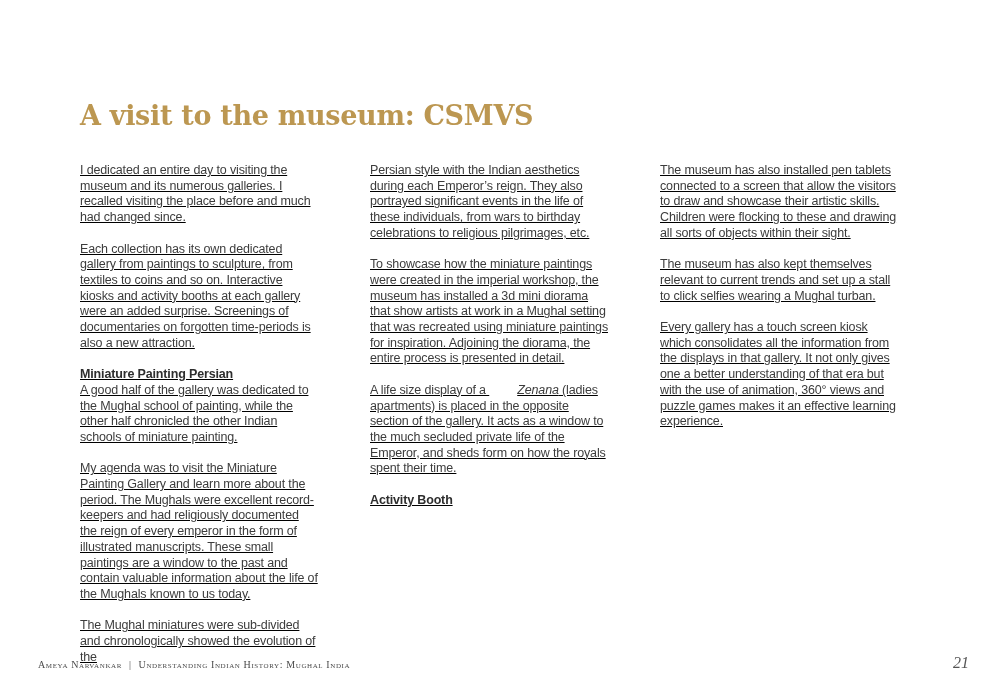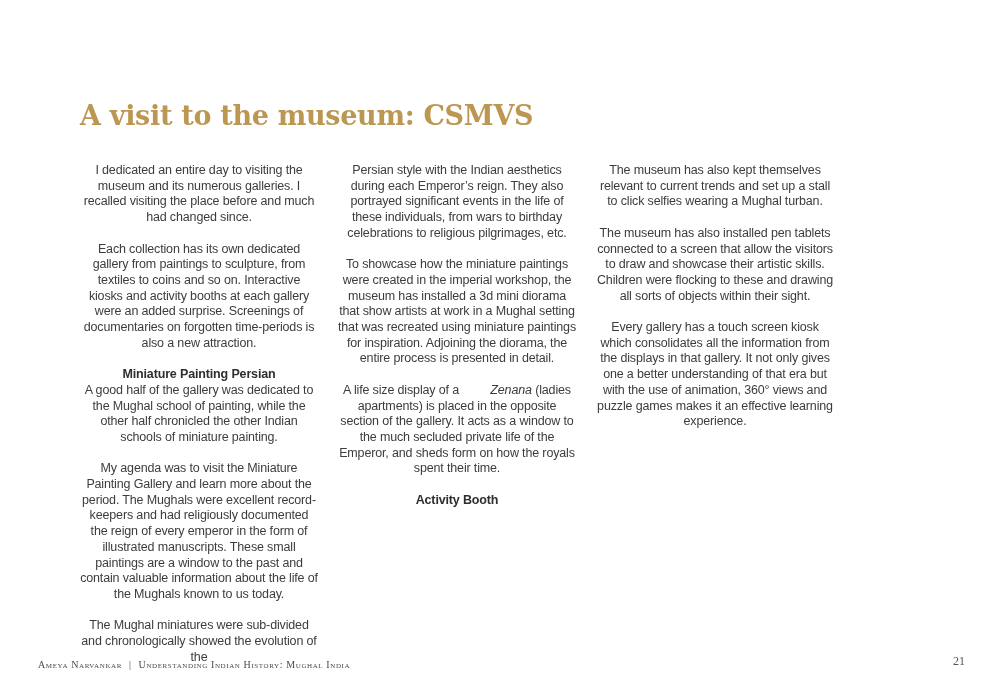--- a/index.html
+++ b/index.html
@@ -1,15 +1,15 @@
 <!DOCTYPE html>
 <html><head>
 <meta charset="utf-8">
 <style>
-  * { margin: 0; padding: 0; box-sizing: border-box; text-align: center; }
+  * { margin: 0; padding: 0; box-sizing: border-box; }
   html, body { width: 1000px; height: 700px; }
   body {
     position: relative;
     background: #ffffff;
     font-family: "Liberation Sans", sans-serif;
     overflow: hidden;
   }
   .page-title {
     position: absolute;
     left: 80px;
@@ -20,21 +20,22 @@
     letter-spacing: -0.3px;
     color: #BC9751;
     white-space: nowrap;
   }
   .columns {
     position: absolute;
     left: 80px;
     top: 163px;
     width: 806px;
     display: flex;
-    gap: 20px;
+    gap: 52px;
+    text-decoration: underline;
   }
   .column {
     width: 238px;
     flex: 0 0 238px;
     font-size: 12.5px;
     line-height: 15.7px;
     letter-spacing: -0.15px;
     color: #3C3C3C;
     text-align: left;
   }
@@ -57,22 +58,23 @@
     letter-spacing: 0.6px;
     color: #4A4A4A;
     white-space: nowrap;
   }
   .footer .sep { margin: 0 7px; color: #4A4A4A; }
   .page-number {
     position: absolute;
     left: 953px;
     top: 654px;
     font-family: "Liberation Serif", serif;
-    font-size: 12px;
+    font-size: 16px;
     color: #555555;
+    font-style: italic;
   }
 </style>
 </head>
 <body>
 
 <div>
 
   <h1 class="page-title">A visit to the museum: CSMVS</h1>
 
   <div class="columns">
@@ -87,22 +89,22 @@
     </div>
 
     <div class="column">
       <p class="para">Persian style with the Indian aesthetics during each Emperor’s reign. They also portrayed significant events in the life of these individuals, from wars to birthday celebrations to religious pilgrimages, etc.</p>
       <p class="para">To showcase how the miniature paintings were created in the imperial workshop, the museum has installed a 3d mini diorama that show artists at work in a Mughal setting that was recreated using miniature paintings for inspiration. Adjoining the diorama, the entire process is presented in detail.</p>
       <p class="para"><span>A life size display of a </span><em>Zenana</em><span> (ladies apartments) is placed in the opposite section of the gallery. It acts as a window to the much secluded private life of the Emperor, and sheds form on how the royals spent their time.</span></p>
       <h3 class="heading">Activity Booth</h3>
     </div>
 
     <div class="column">
+      <p class="para">The museum has also installed pen tablets connected to a screen that allow the visitors to draw and showcase their artistic skills. Children were flocking to these and drawing all sorts of objects within their sight.</p>
       <p class="para">The museum has also kept themselves relevant to current trends and set up a stall to click selfies wearing a Mughal turban.</p>
-      <p class="para">The museum has also installed pen tablets connected to a screen that allow the visitors to draw and showcase their artistic skills. Children were flocking to these and drawing all sorts of objects within their sight.</p>
       <p class="para">Every gallery has a touch screen kiosk which consolidates all the information from the displays in that gallery. It not only gives one a better understanding of that era but with the use of animation, 360° views and puzzle games makes it an effective learning experience.</p>
     </div>
 
   </div>
 
   <div class="footer">
     <span>Ameya Narvankar</span><span class="sep">|</span><span>Understanding Indian History: Mughal India</span>
   </div>
 
   <div class="page-number">21</div>

